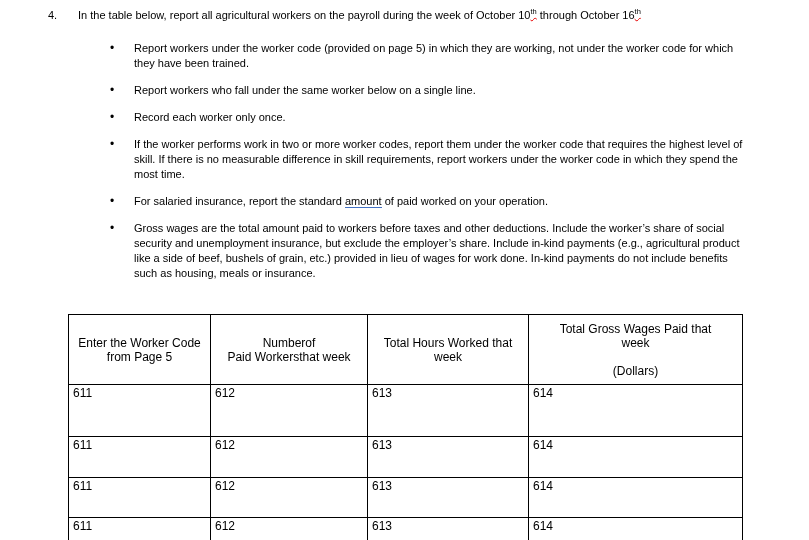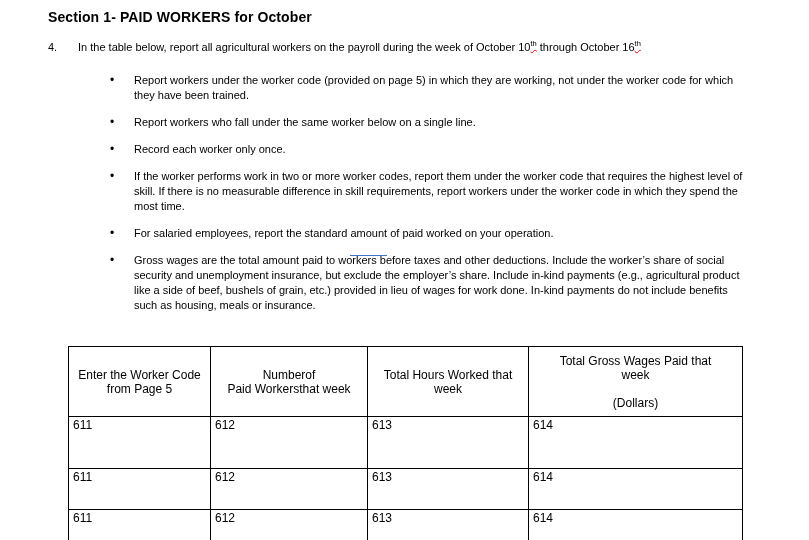--- a/index.html
+++ b/index.html
@@ -44,21 +44,21 @@
     font-size: 12px;
   }
   .sup { vertical-align: super; font-size: 7.5px; line-height: 0; }
   .misspelled {
     text-decoration: underline wavy var(--squiggle, #e60000) 1px;
     text-decoration-skip-ink: none;
     text-underline-offset: 3px;
   }
   .grammar {
     border-bottom: 1.5px solid var(--grammar, #4472c4);
-    padding-bottom: 16px;
+    padding-bottom: 0px;
   }
   table.workers {
     border-collapse: collapse;
     table-layout: fixed;
     margin: 33px 0 0 20px;
     width: 674px;
   }
   table.workers th, table.workers td {
     border: 1px solid #000000;
     font-weight: normal;
@@ -77,33 +77,32 @@
     vertical-align: top;
     padding: 1px 4px;
     line-height: 14px;
   }
 </style>
 </head>
 <body>
 
 <div class="page">
 
-  <h1 class="title">Section 1- PAID WORKERS for October</h1>
 
   <div class="question">
     <span class="q-num">4.</span>
     <p class="q-text"><span>In the table below, report all agricultural workers on the payroll during the week of October 10</span><span class="sup misspelled">th</span><span> through October 16</span><span class="sup misspelled">th</span></p>
   </div>
 
   <ul class="bullets">
       <li><span>Report workers under the worker code (provided on page 5) in which they are working, not under the worker code for which they have been trained.</span></li>
       <li><span>Report workers who fall under the same worker below on a single line.</span></li>
       <li><span>Record each worker only once.</span></li>
       <li><span>If the worker performs work in two or more worker codes, report them under the worker code that requires the highest level of skill. If there is no measurable difference in skill requirements, report workers under the worker code in which they spend the most time.</span></li>
-      <li><span>For salaried employees, report the standard </span><span class="grammar">amount</span><span> of paid worked on your operation.</span></li>
+      <li><span>For salaried insurance, report the standard </span><span class="grammar">amount</span><span> of paid worked on your operation.</span></li>
       <li><span>Gross wages are the total amount paid to workers before taxes and other deductions. Include the worker’s share of social security and unemployment insurance, but exclude the employer’s share. Include in-kind payments (e.g., agricultural product like a side of beef, bushels of grain, etc.) provided in lieu of wages for work done. In-kind payments do not include benefits such as housing, meals or insurance.</span></li>
     </ul>
 
   <table class="workers">
     <colgroup>
       <col style="width:142px">
       <col style="width:157px">
       <col style="width:161px">
       <col style="width:214px">
     </colgroup>

